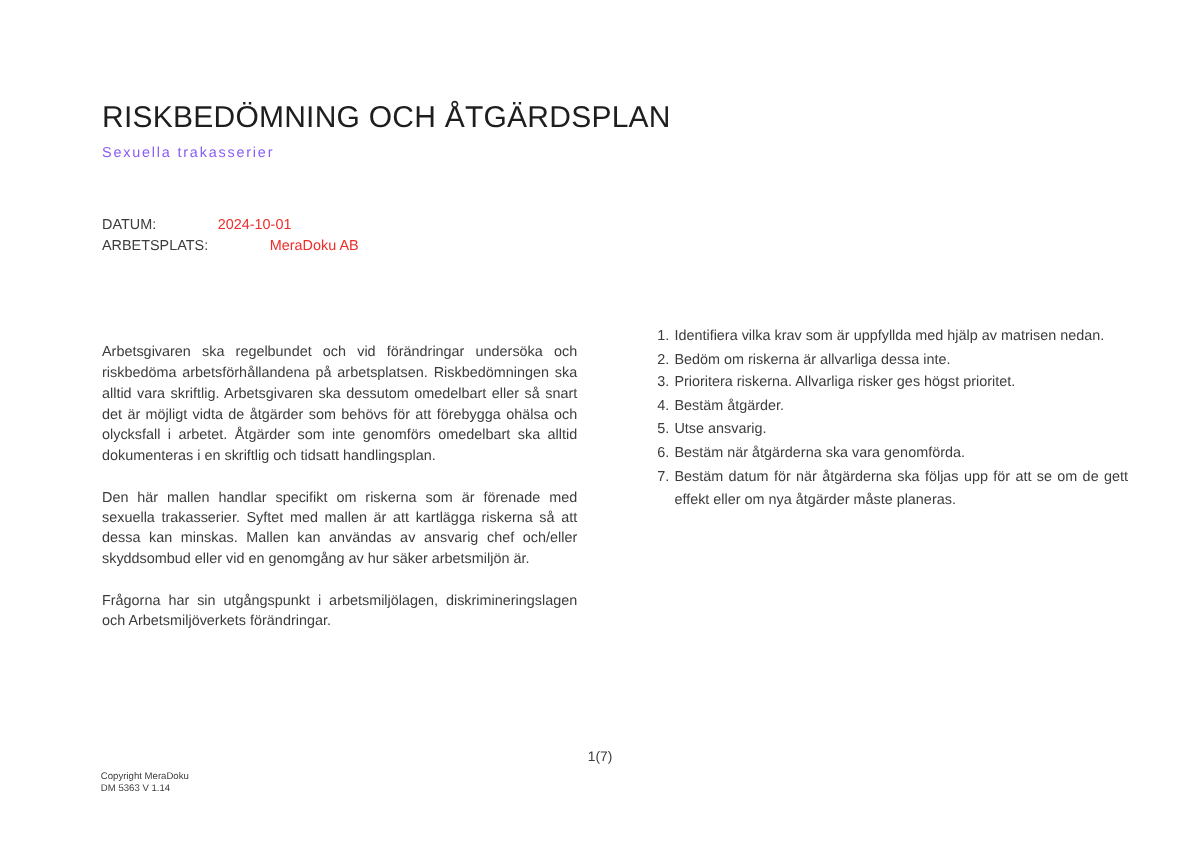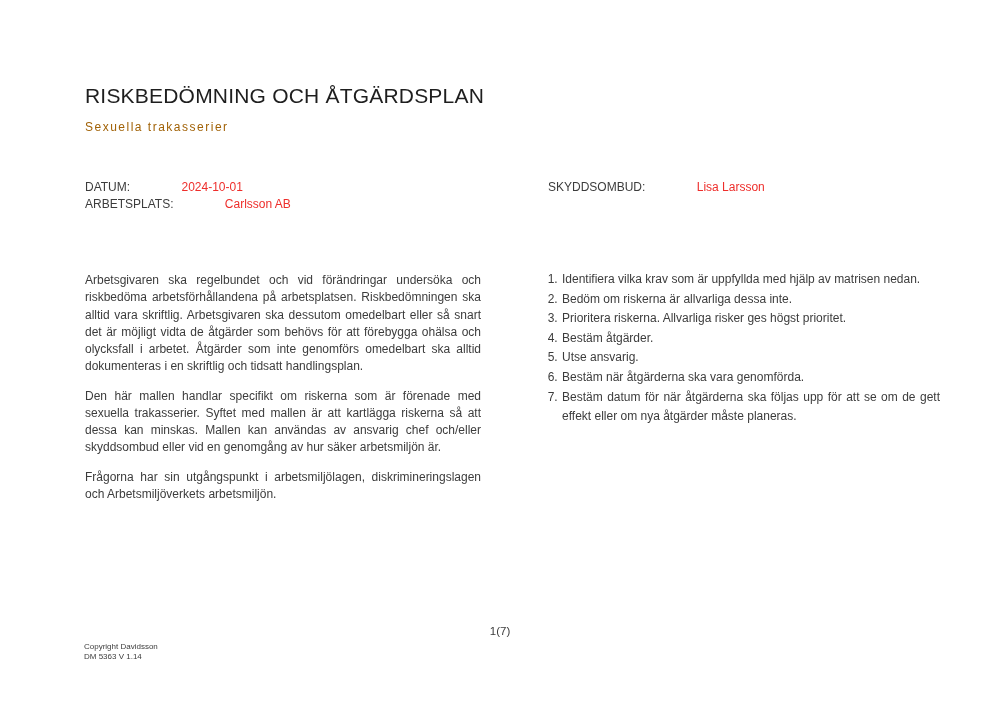--- a/index.html
+++ b/index.html
@@ -10,33 +10,33 @@
     background: #ffffff;
     overflow: hidden;
     color: #3c3c3c;
     font-family: "Liberation Sans", "DejaVu Sans", sans-serif;
   }
   .title {
     position: absolute;
     left: 85px;
     top: 84px;
     margin: 0;
-    font-size: 21px;
+    font-size: 25px;
     font-weight: 400;
     letter-spacing: 0.2px;
     color: #1e1e1e;
     white-space: nowrap;
   }
   .subtitle {
     position: absolute;
     left: 85px;
     top: 120px;
     font-size: 12px;
     letter-spacing: 1.5px;
-    color: #a16207;
+    color: #8b5cf6;
   }
   .fields {
     position: absolute;
     top: 179px;
     font-size: 12px;
     line-height: 17.2px;
     white-space: nowrap;
   }
   .fields-left  { left: 85px; }
   .fields-right { left: 548px; }
@@ -45,21 +45,21 @@
   .col-left {
     position: absolute;
     left: 85px;
     top: 268px;
     width: 396px;
     font-size: 12px;
     line-height: 17.25px;
     text-align: justify;
     color: #3c3c3c;
   }
-  .col-left p { margin: 4px 0 12px 0; }
+  .col-left p { margin: 17px 0 12px 0; }
   .col-left p:last-child { margin-bottom: 0; }
   ol.col-right {
     position: absolute;
     left: 537px;
     top: 270px;
     width: 379px;
     margin: 0;
     padding: 0 0 0 24px;
     font-size: 12px;
     line-height: 19.6px;
@@ -94,47 +94,43 @@
   <h1 class="title">RISKBEDÖMNING OCH ÅTGÄRDSPLAN</h1>
   <div class="subtitle">Sexuella trakasserier</div>
 
   <div class="fields fields-left">
     <div class="field-row">
       <span class="flabel">DATUM:</span>
       <span class="fvalue">2024-10-01</span>
     </div>
     <div class="field-row">
       <span class="flabel">ARBETSPLATS:</span>
-      <span class="fvalue">Carlsson AB</span>
+      <span class="fvalue">MeraDoku AB</span>
     </div>
   </div>
 
   <div class="fields fields-right">
-    <div class="field-row">
-      <span class="flabel">SKYDDSOMBUD:</span>
-      <span class="fvalue">Lisa Larsson</span>
-    </div>
   </div>
 
   <div class="col-left">
     <p>Arbetsgivaren ska regelbundet och vid förändringar undersöka och riskbedöma arbetsförhållandena på arbetsplatsen. Riskbedömningen ska alltid vara skriftlig. Arbetsgivaren ska dessutom omedelbart eller så snart det är möjligt vidta de åtgärder som behövs för att förebygga ohälsa och olycksfall i arbetet. Åtgärder som inte genomförs omedelbart ska alltid dokumenteras i en skriftlig och tidsatt handlingsplan.</p>
     <p>Den här mallen handlar specifikt om riskerna som är förenade med sexuella trakasserier. Syftet med mallen är att kartlägga riskerna så att dessa kan minskas. Mallen kan användas av ansvarig chef och/eller skyddsombud eller vid en genomgång av hur säker arbetsmiljön är.</p>
-    <p>Frågorna har sin utgångspunkt i arbetsmiljölagen, diskrimineringslagen och Arbetsmiljöverkets arbetsmiljön.</p>
+    <p>Frågorna har sin utgångspunkt i arbetsmiljölagen, diskrimineringslagen och Arbetsmiljöverkets förändringar.</p>
   </div>
 
   <ol class="col-right">
     <li>Identifiera vilka krav som är uppfyllda med hjälp av matrisen nedan.</li>
     <li>Bedöm om riskerna är allvarliga dessa inte.</li>
     <li>Prioritera riskerna. Allvarliga risker ges högst prioritet.</li>
     <li>Bestäm åtgärder.</li>
     <li>Utse ansvarig.</li>
     <li>Bestäm när åtgärderna ska vara genomförda.</li>
     <li>Bestäm datum för när åtgärderna ska följas upp för att se om de gett effekt eller om nya åtgärder måste planeras.</li>
   </ol>
 
   <div class="page-number">1(7)</div>
 
   <div class="copyright">
-    <div>Copyright Davidsson</div>
+    <div>Copyright MeraDoku</div>
     <div>DM 5363 V 1.14</div>
   </div>
 
 </div>
 
 </body></html>

